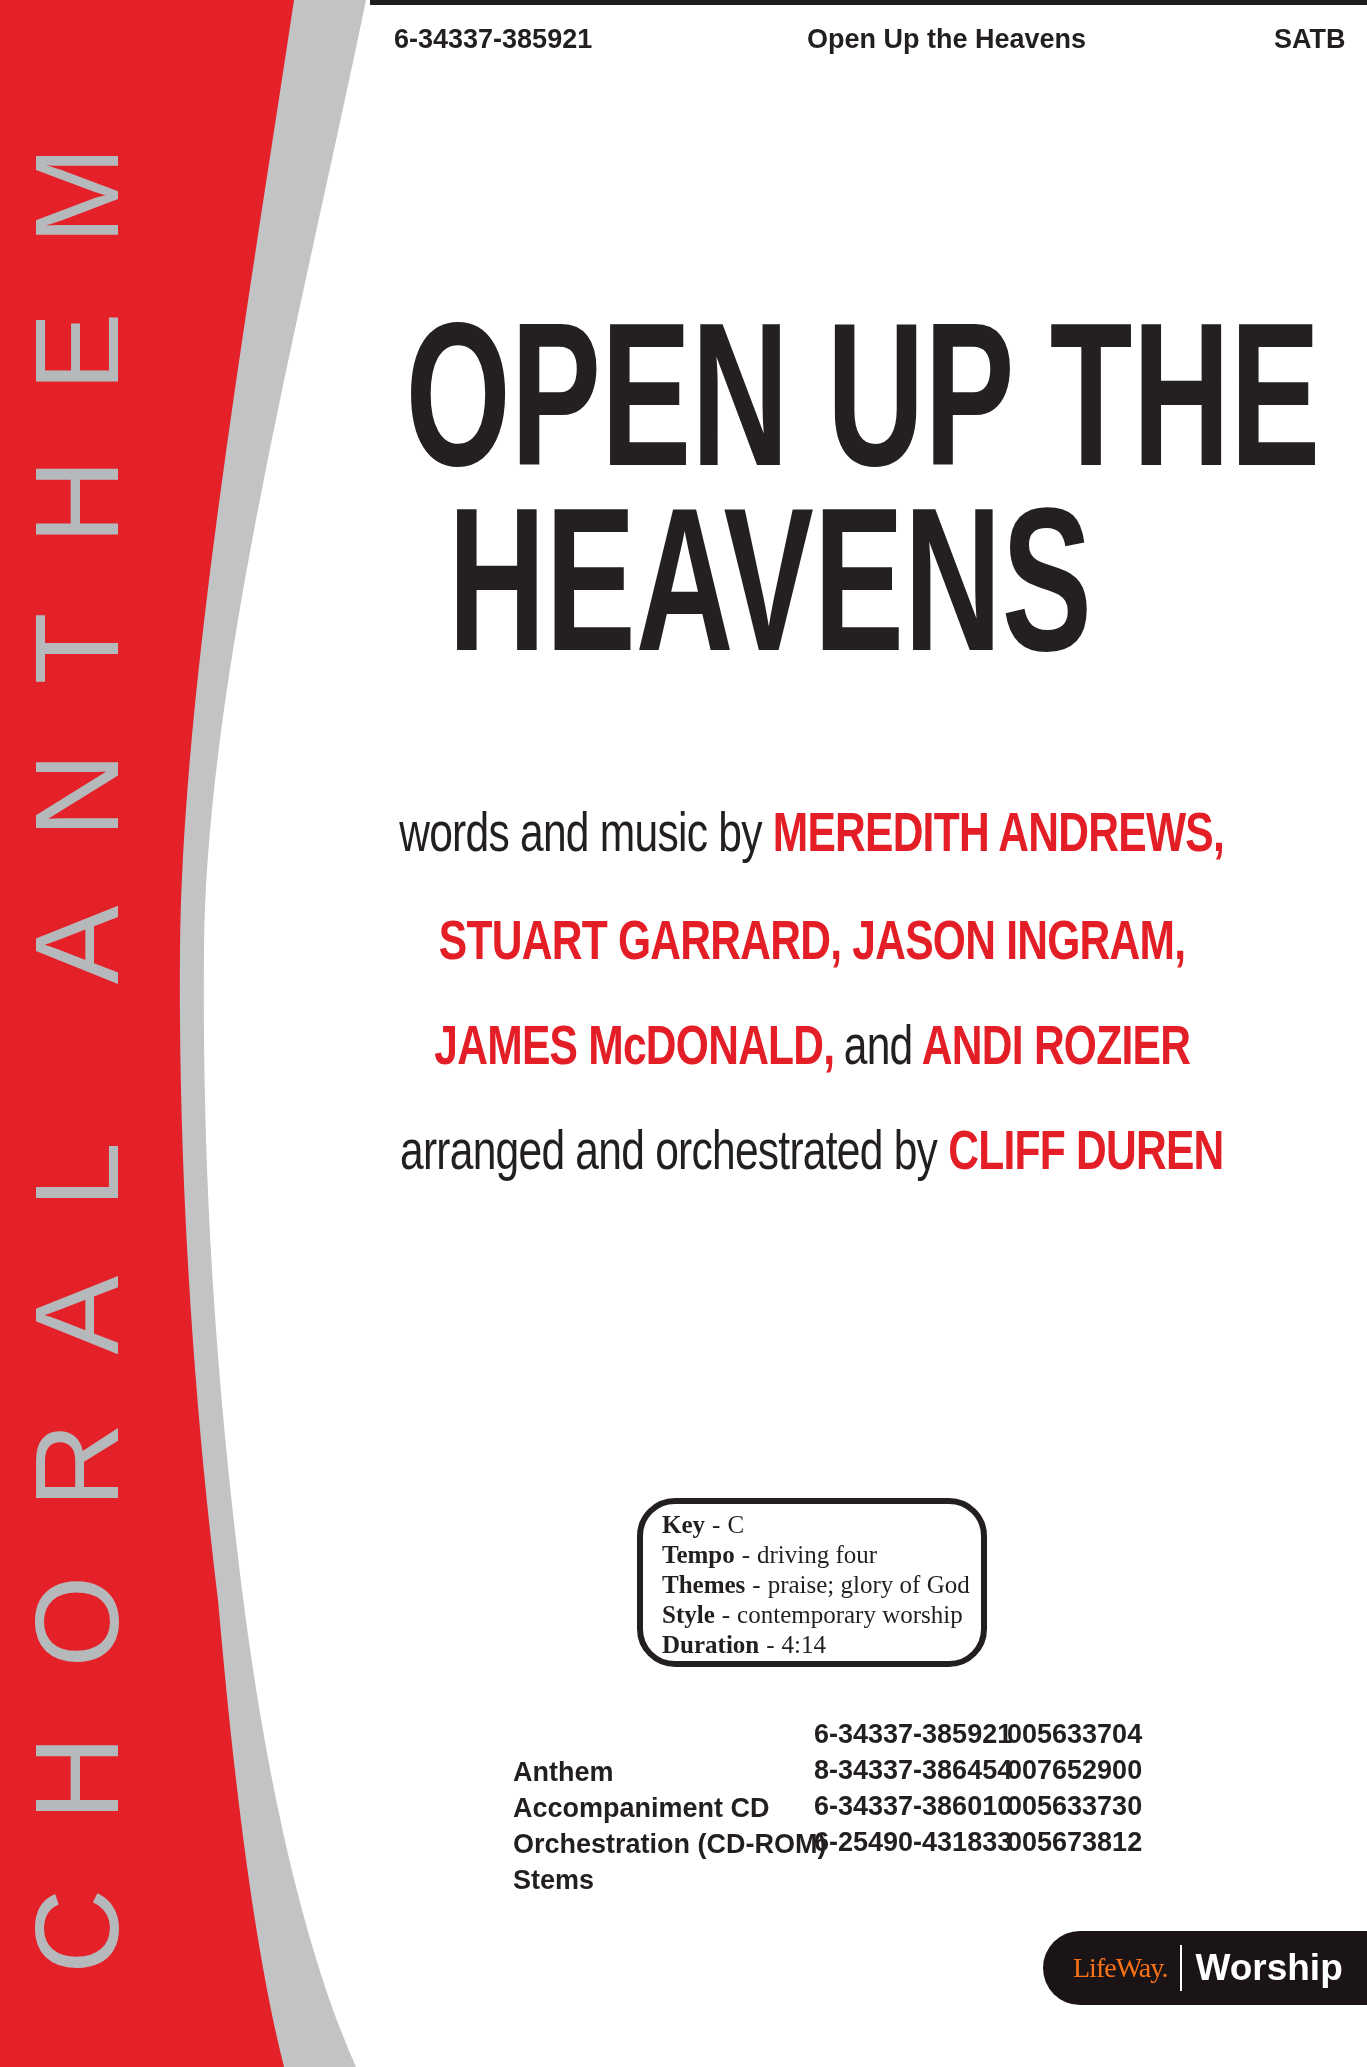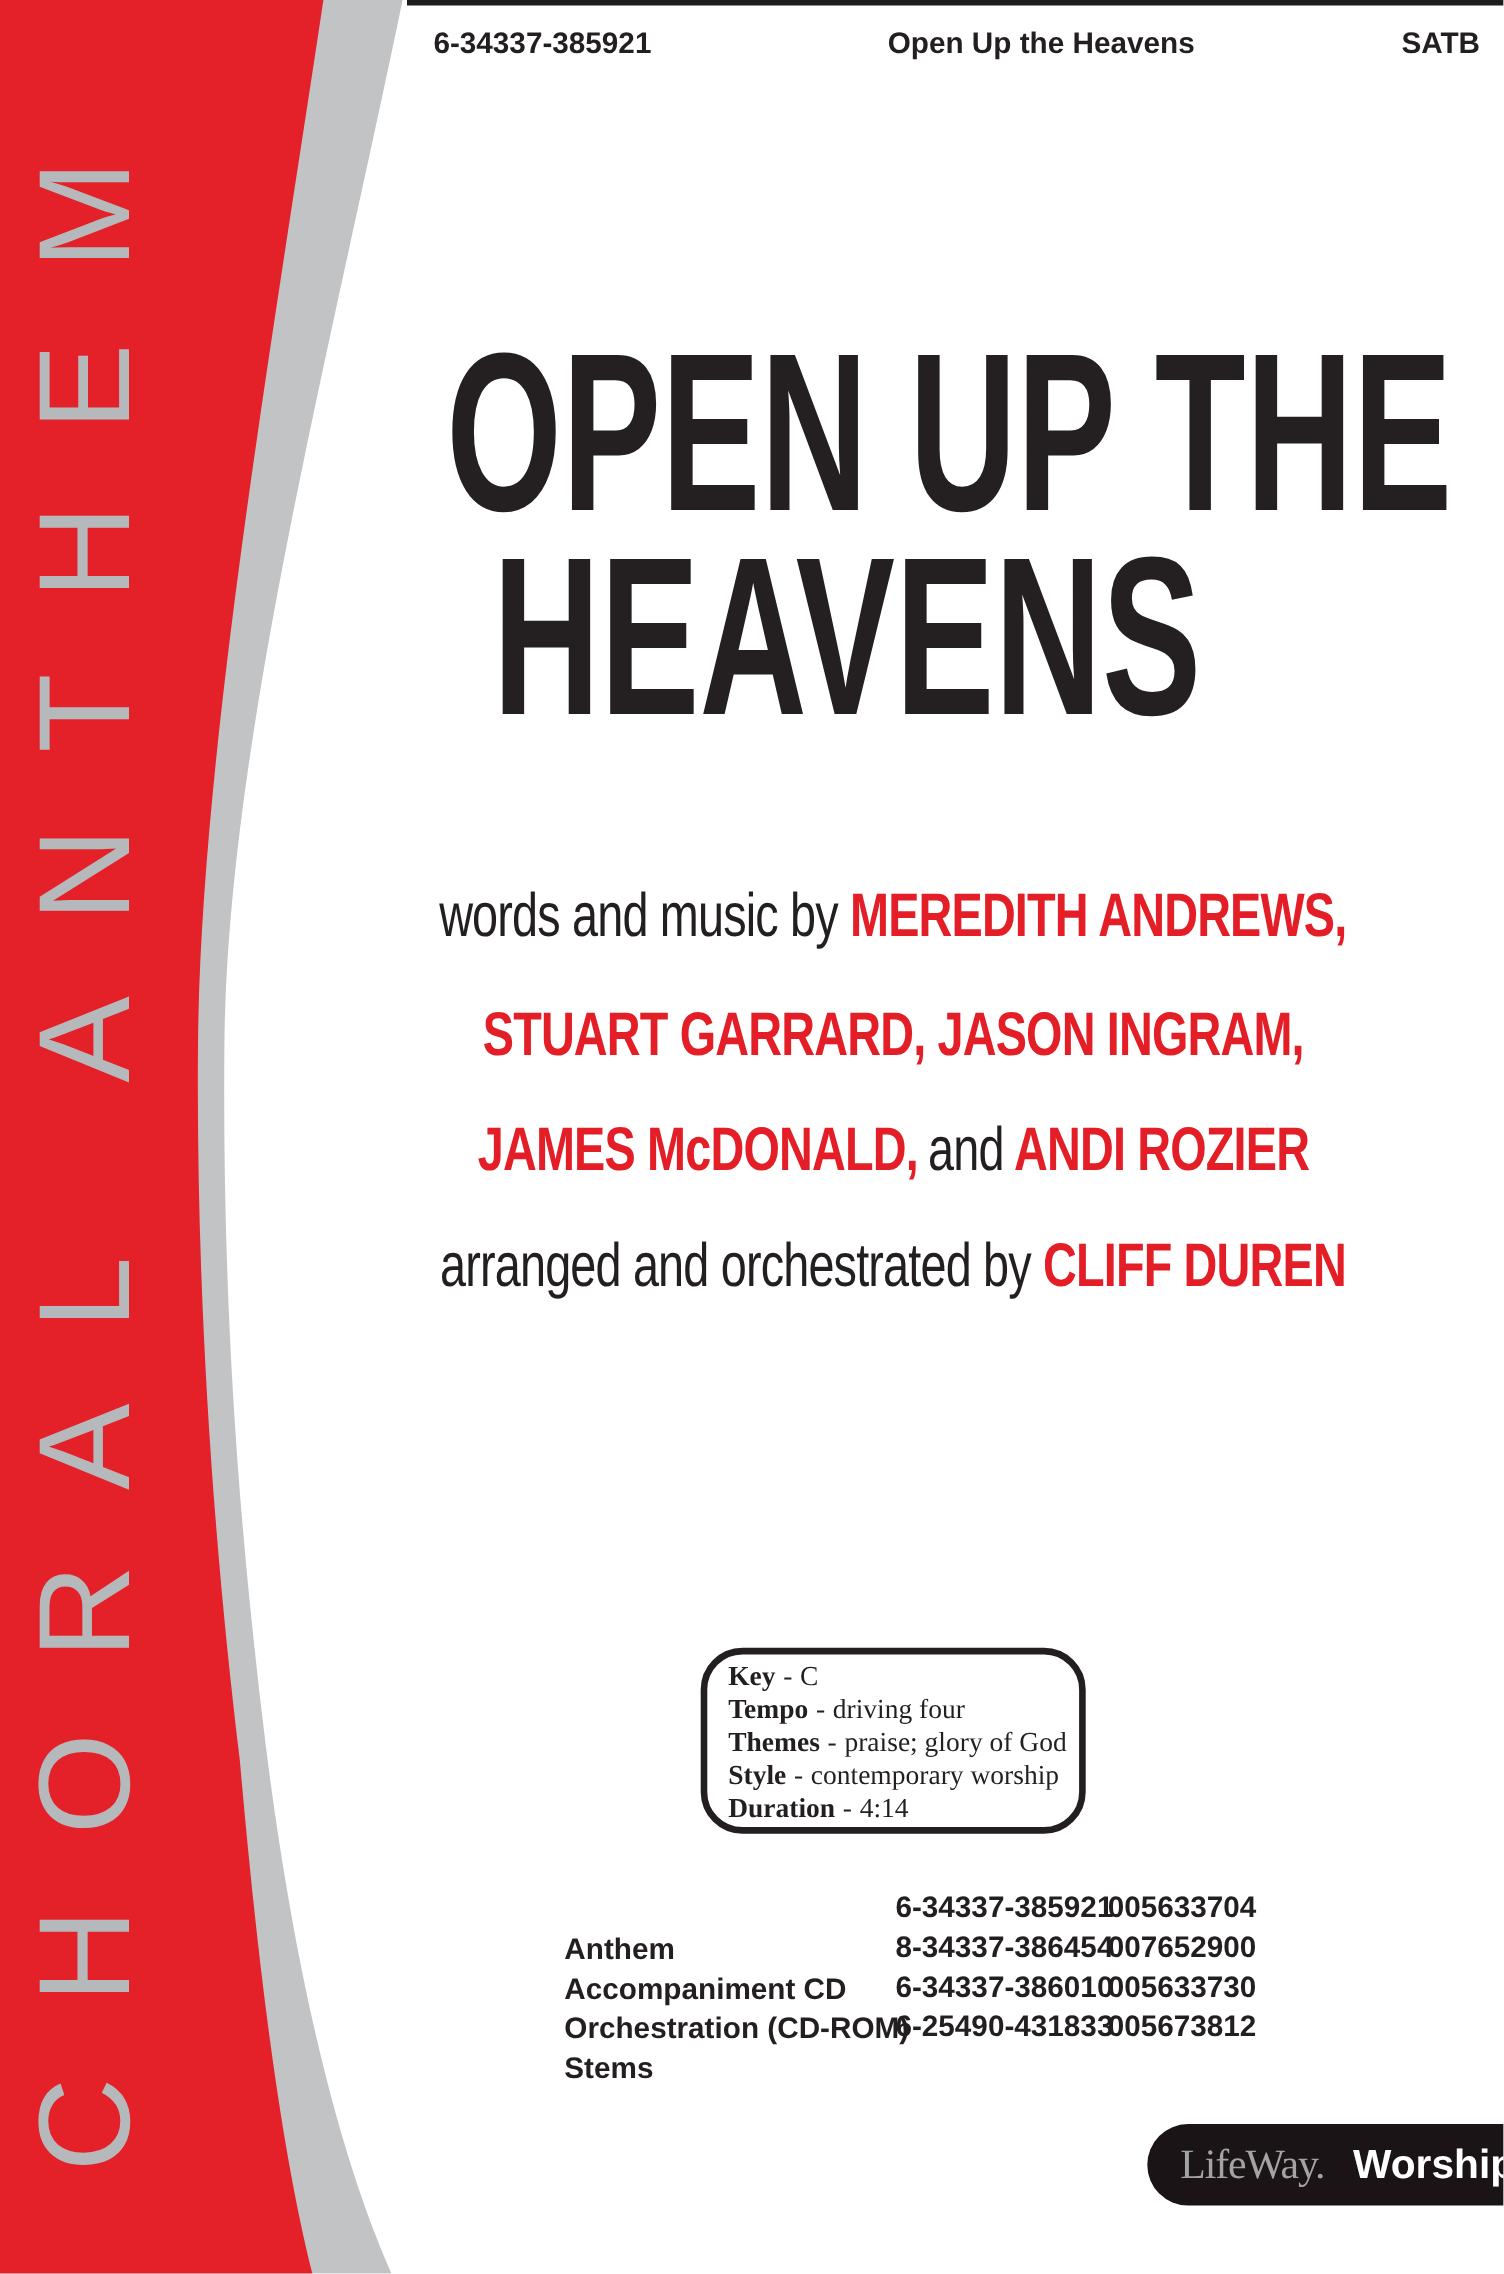--- a/index.html
+++ b/index.html
@@ -67,21 +67,21 @@
   .prod-code{left:814px;}
   .prod-item{left:1007px;}
 
   
   .badge{
     left:1043px;top:1931px;width:324px;height:74px;background:#1a1417;
     border-radius:40px 0 0 40px;z-index:4;
     display:flex;align-items:center;justify-content:flex-start;
     padding-left:30px;box-sizing:border-box;gap:13px;
   }
-  .badge .brand{color:#a3a3a3;font-family:"Liberation Serif",serif;font-size:38px;letter-spacing:-1px;}
+  .badge .brand{color:#f97316;font-family:"Liberation Serif",serif;font-size:28px;letter-spacing:-1px;}
   .badge .divider{width:2px;height:46px;background:#ffffff;}
   .badge .division{color:#ffffff;font-family:"Liberation Sans",sans-serif;font-weight:bold;font-size:37px;}
 </style>
 </head>
 <body>
 
 <div id="page">
 
   <svg id="band-svg" viewBox="0 0 1367 2067" preserveAspectRatio="none">
     <path d="M 366 0 C 300 320 206 680 204 950 C 202 1180 216 1380 242 1590 C 266 1780 304 1950 356 2067 L 0 2067 L 0 0 Z" fill="#c1c3c5"></path>

